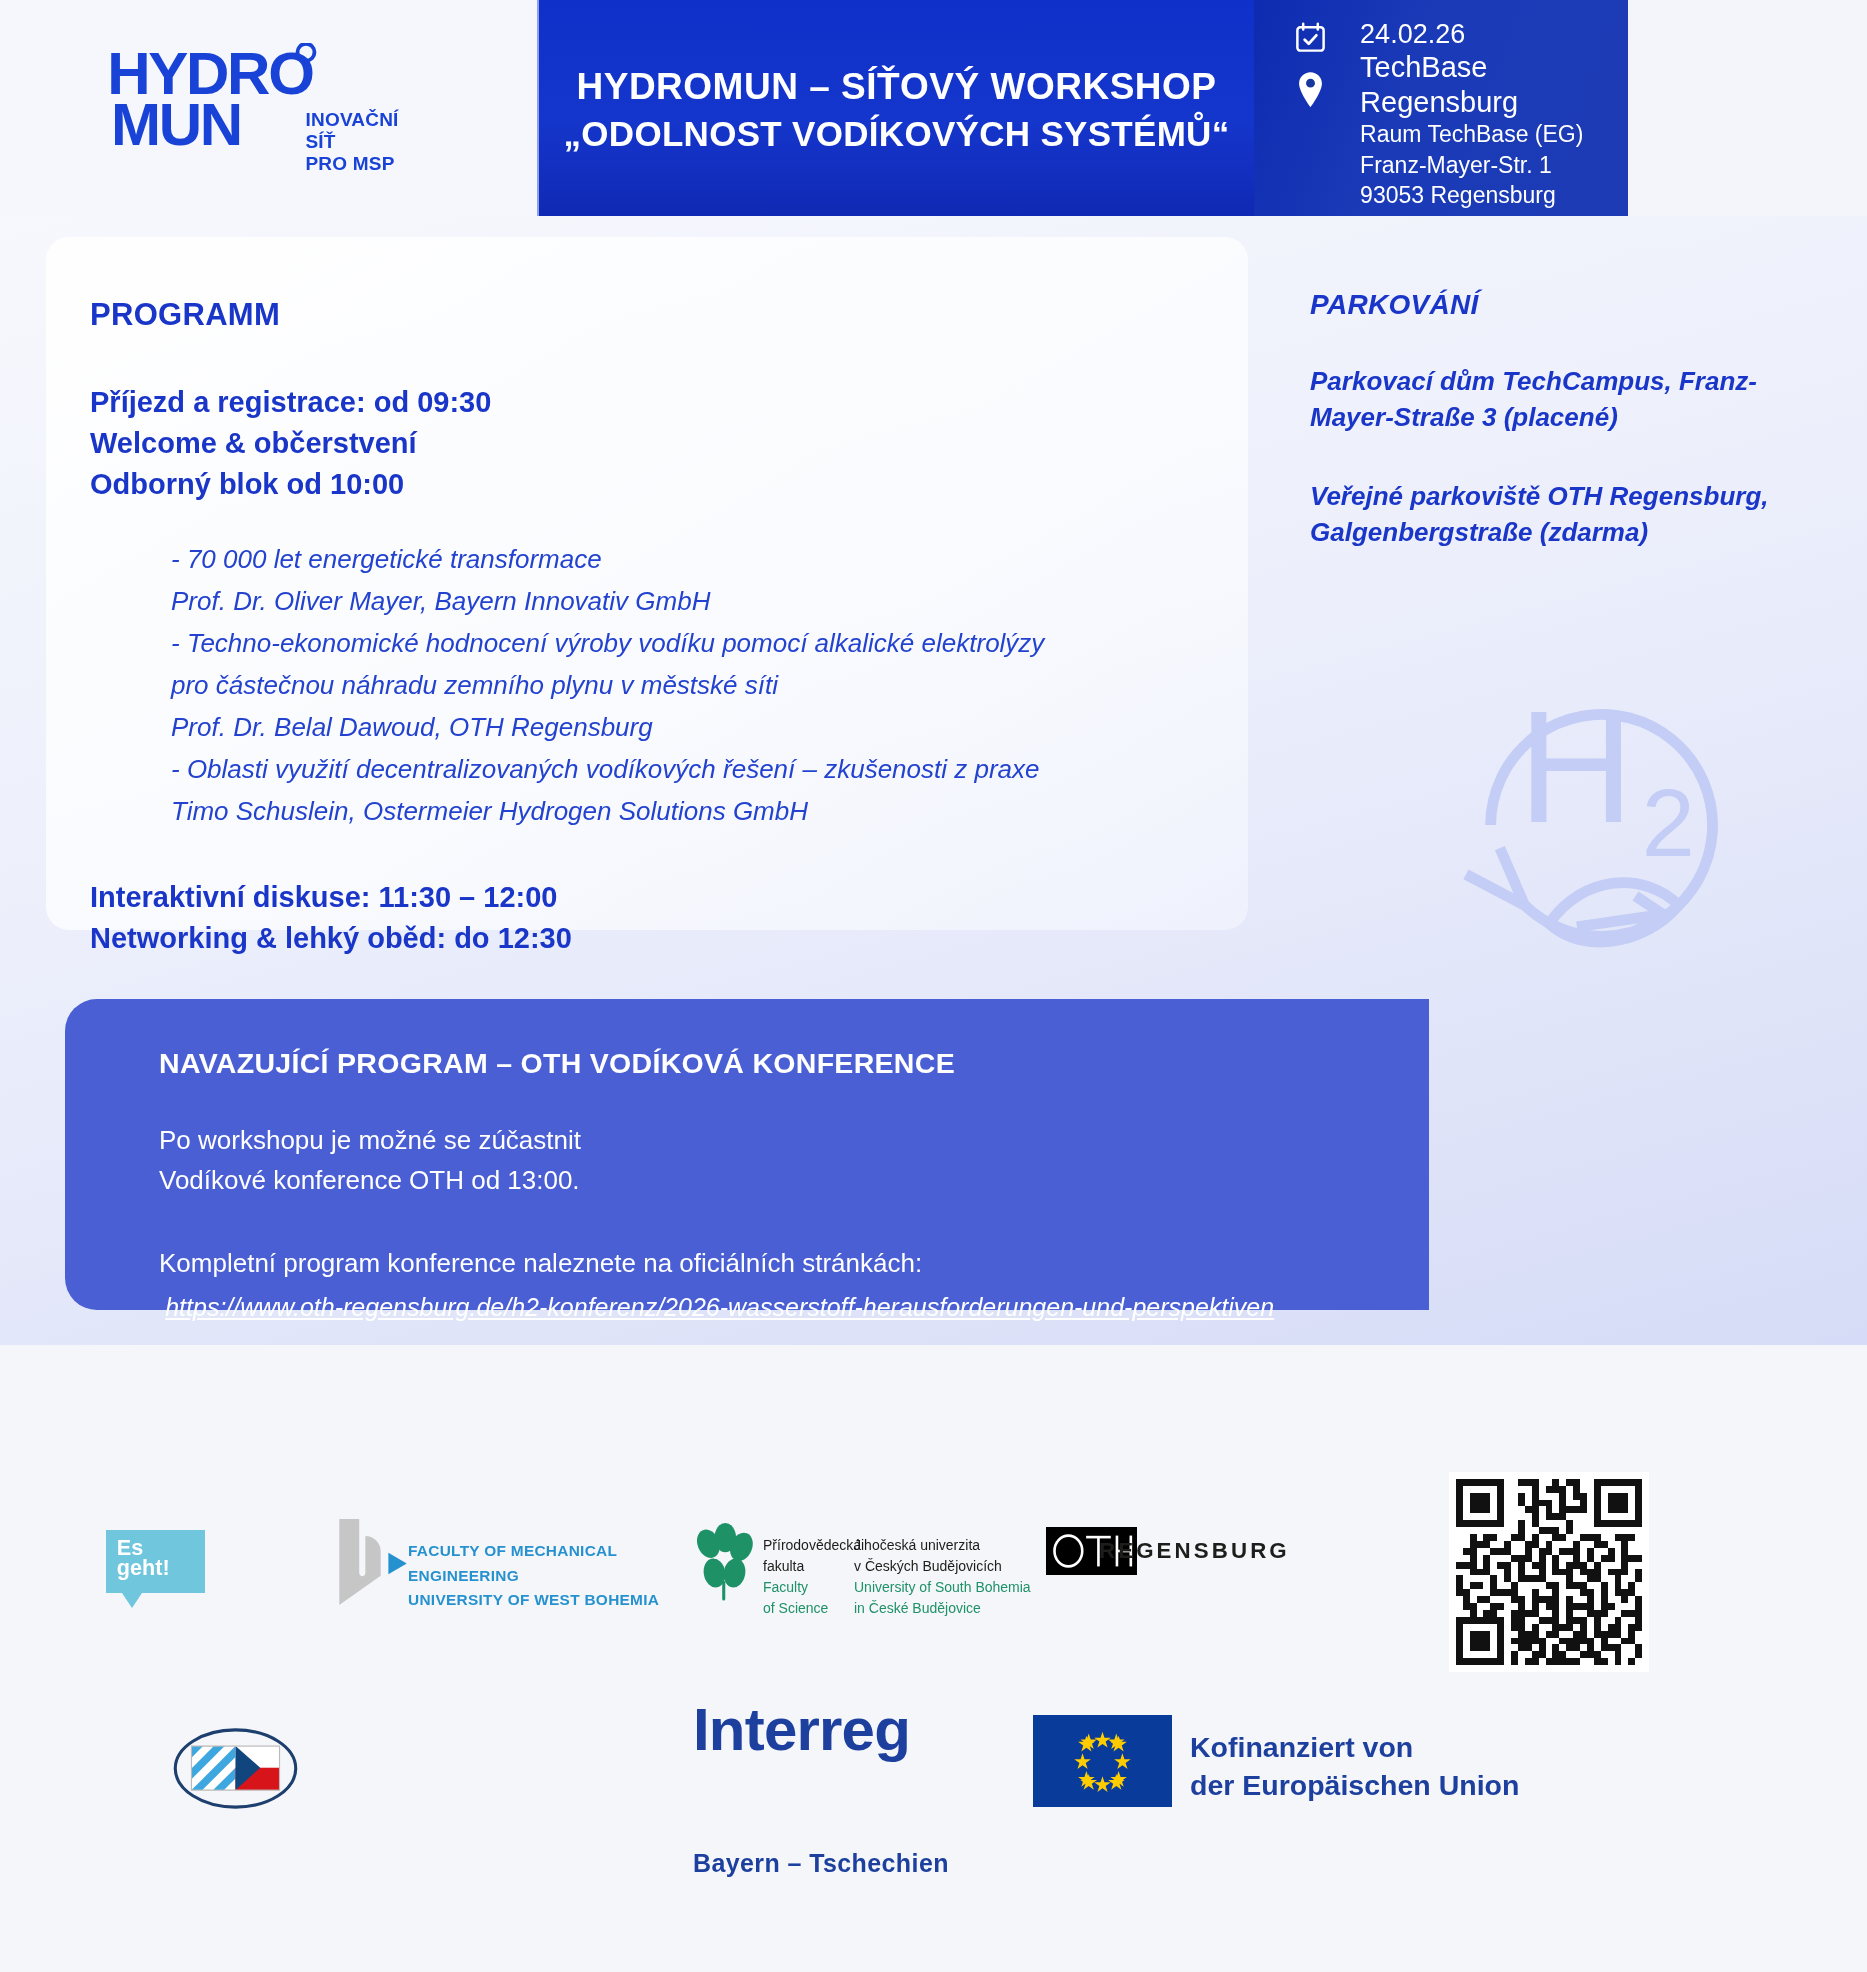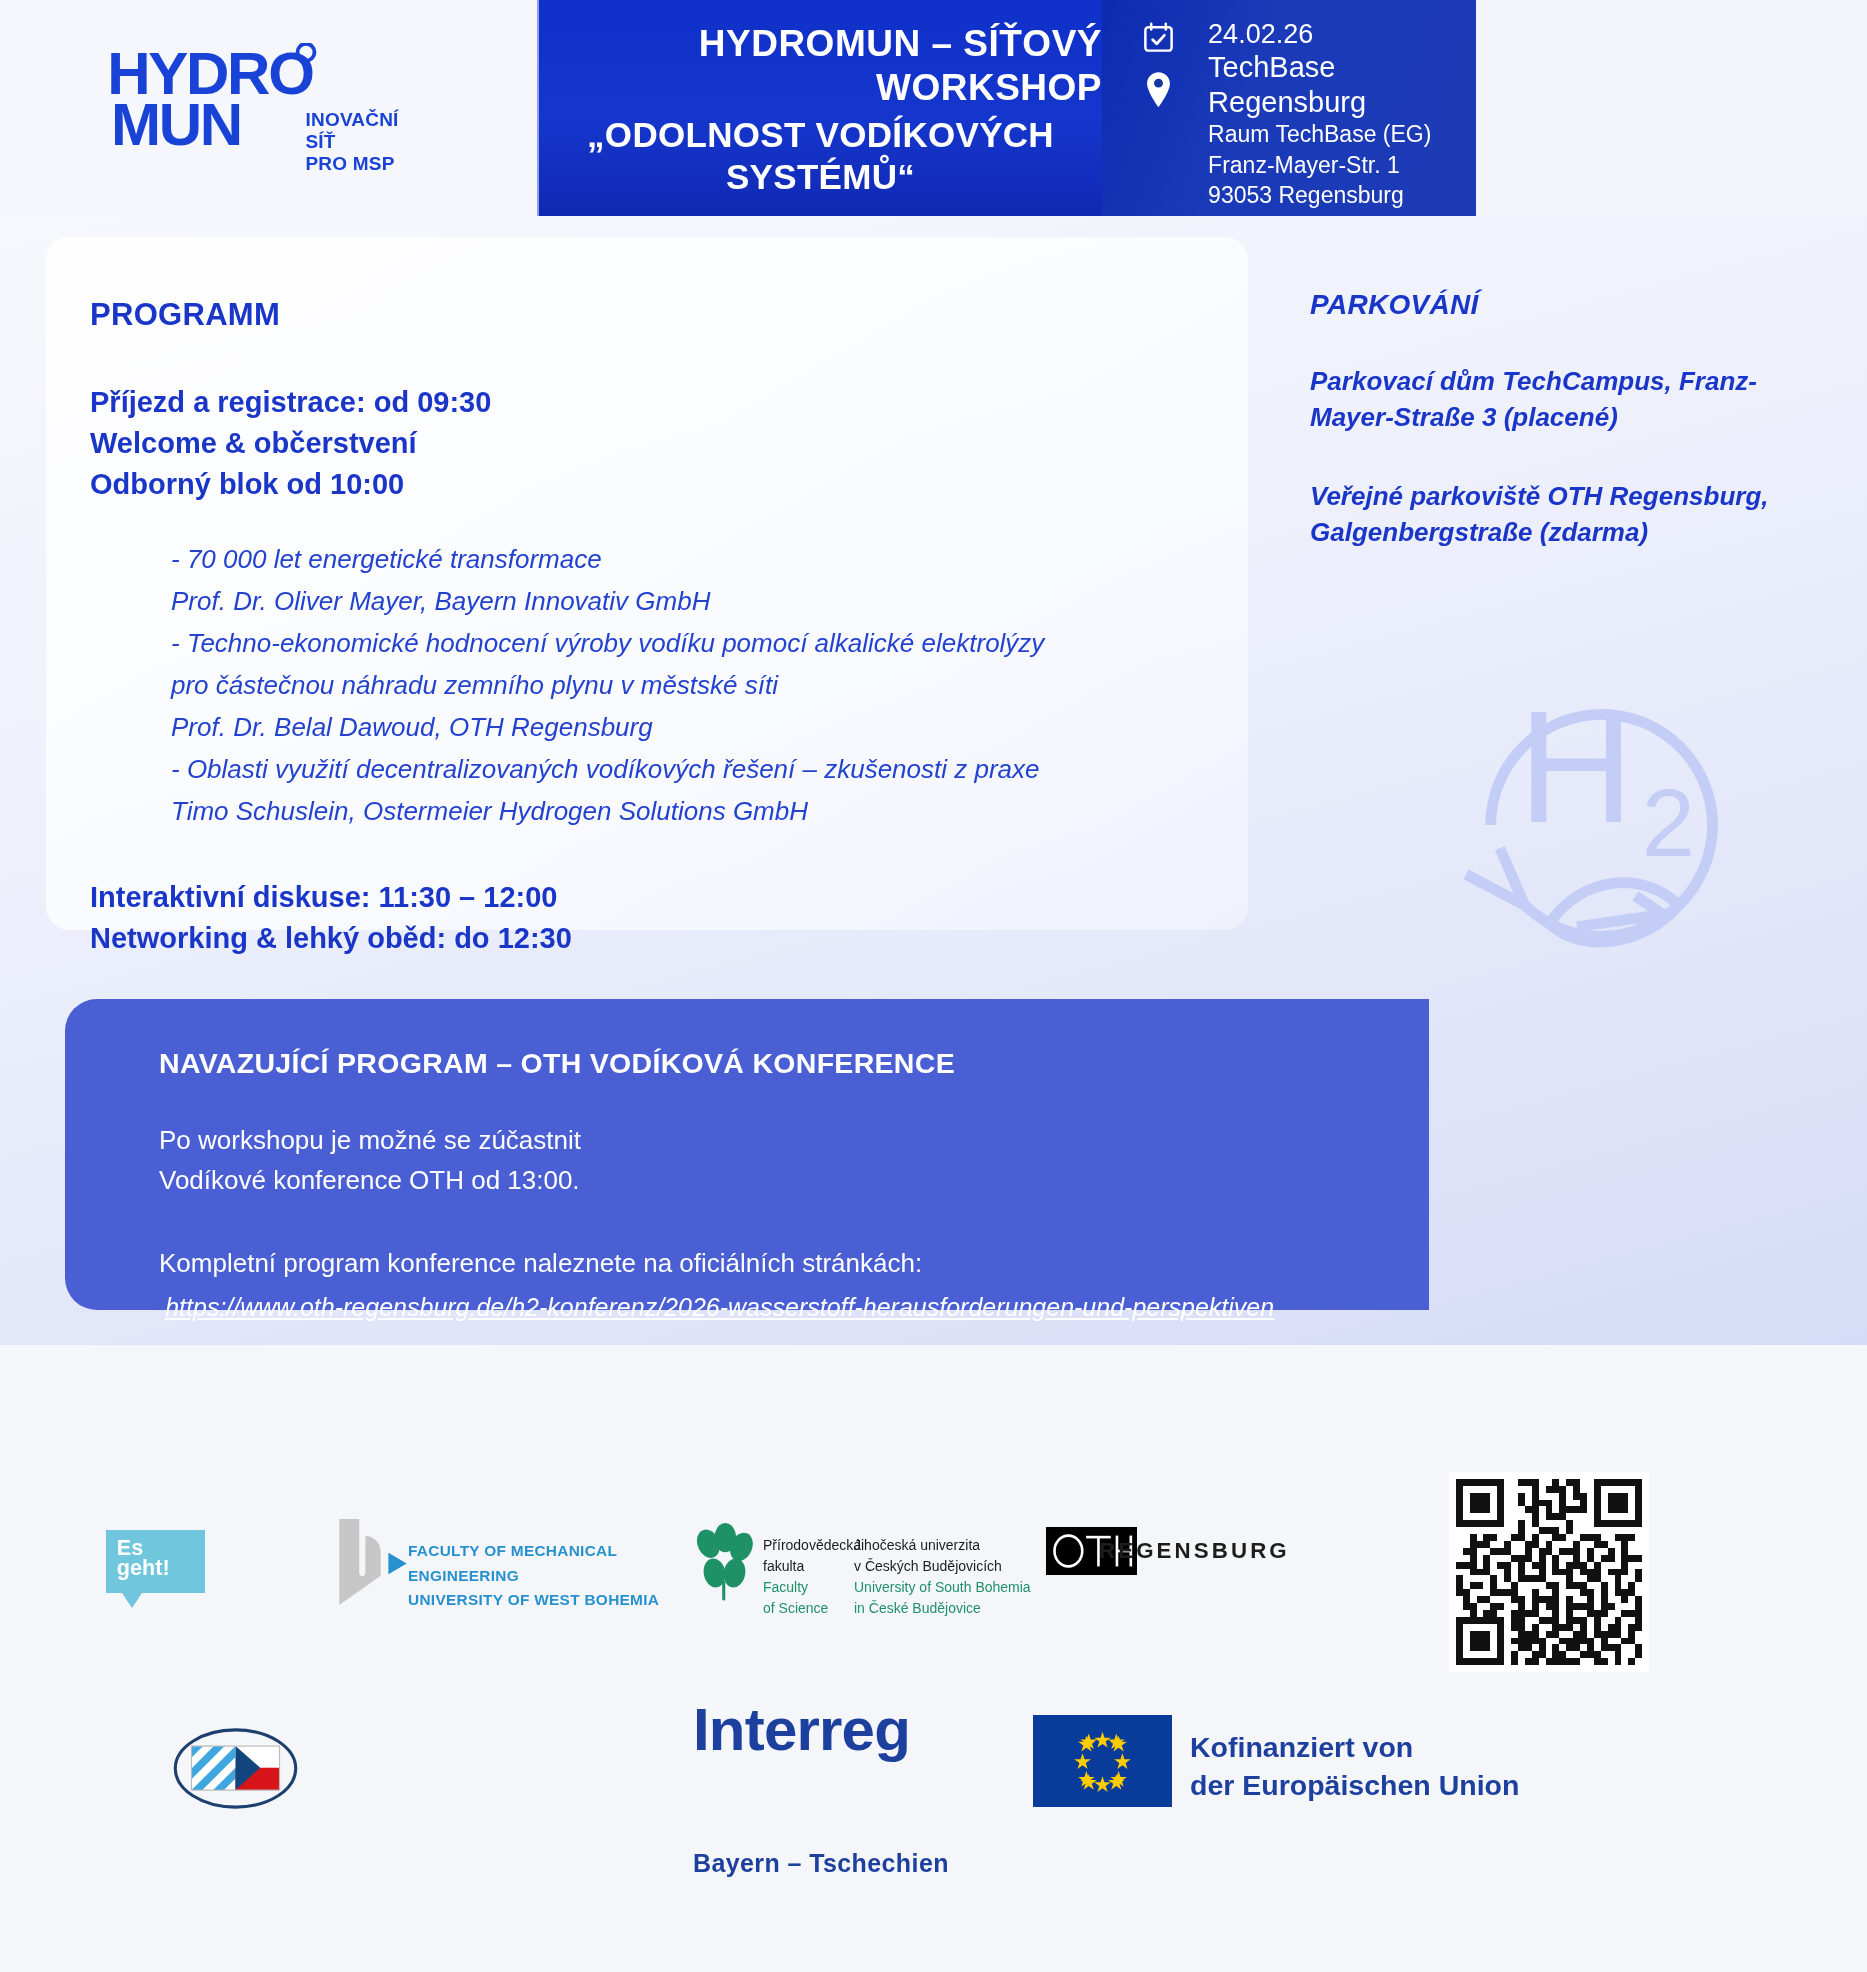--- a/index.html
+++ b/index.html
@@ -5,21 +5,21 @@
   * { box-sizing: border-box; margin: 0; padding: 0; }
   html, body {
     width: 1868px; height: 1973px;
     font-family: "Liberation Sans", sans-serif;
     background: #f4f5fb;
     overflow: hidden;
   }
   .page { position: relative; width: 1868px; height: 1973px; }
 
   
-  .header { position: absolute; left: 0; top: 0; width: 1476px; height: 216px; display: flex; }
+  .header { position: absolute; left: 0; top: 0; width: 1628px; height: 216px; display: flex; }
   .header-logo {
     width: 539px; height: 216px; background: #f6f7fc;
     border-right: 2.3px solid #8ea0e8;
     display: flex; align-items: center; justify-content: center;
     position: relative;
   }
   .logo-wrap { position: relative; width: 324px; height: 131px; }
   .logo-svg { position: absolute; left: 0; top: 0; }
   .logo-sub {
     position: absolute; left: 199px; top: 66px;

